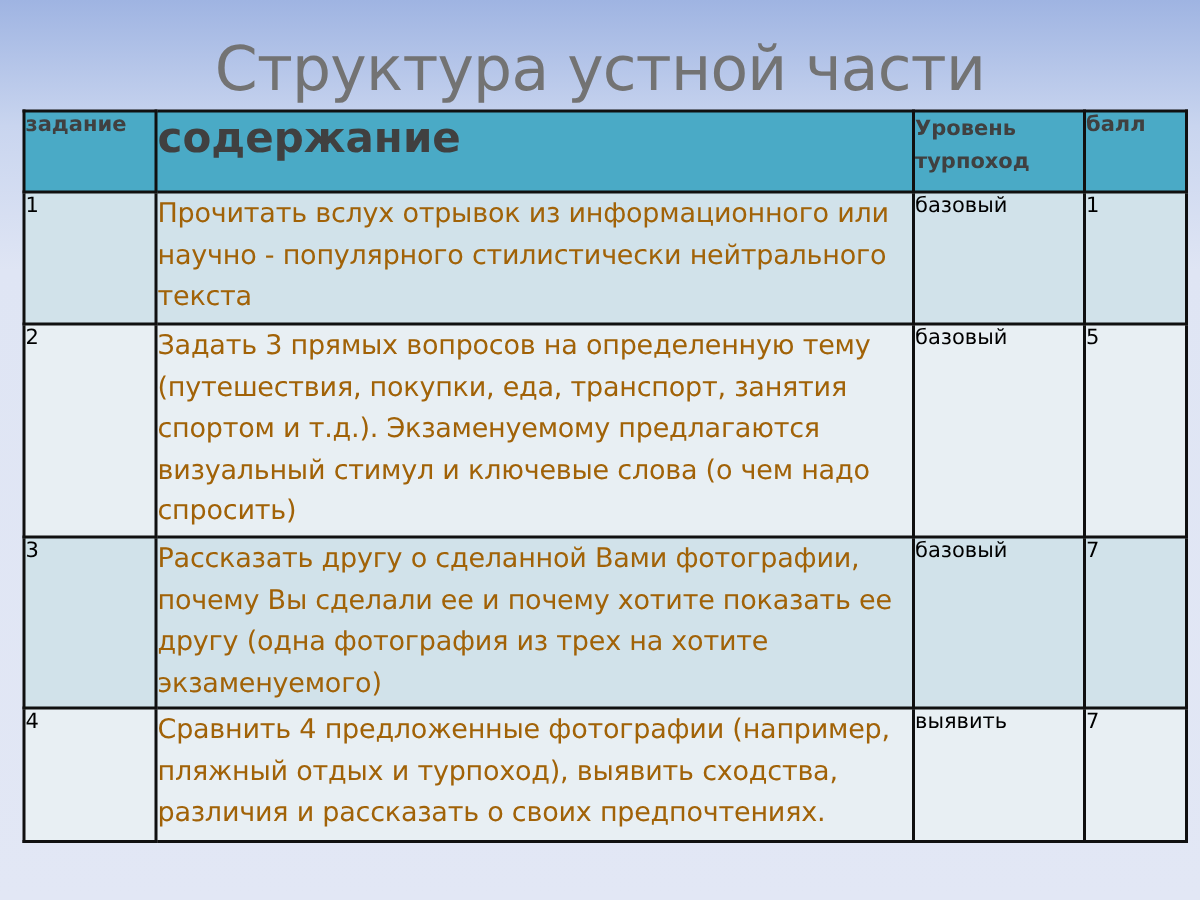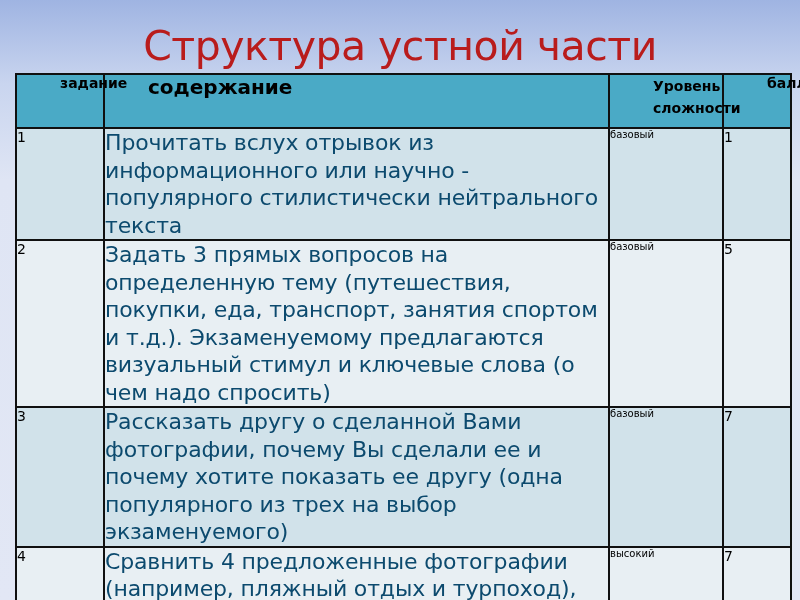--- a/index.html
+++ b/index.html
@@ -4,90 +4,89 @@
   <style>
     html, body { margin: 0; padding: 0; }
     body {
       width: 800px; height: 600px; overflow: hidden;
       background: linear-gradient(to bottom, #9fb4e2 0%, #c9d5ef 14%, #dfe5f4 30%, #e2e7f5 100%);
       font-family: "Liberation Sans", "DejaVu Sans", sans-serif;
       position: relative;
     }
     .slide-title {
       position: absolute; left: 0; top: 20px; width: 800px;
-      text-align: center; font-size: 41px; color: #b91c1c;
+      text-align: center; font-size: 41px; color: #737373;
       font-family: "DejaVu Sans", sans-serif; letter-spacing: -0.5px;
       line-height: 52px;
     }
     table.grid {
       position: absolute; left: 15px; top: 73px;
       width: 775px; border-collapse: collapse;
       table-layout: fixed;
     }
     table.grid td, table.grid th {
       border: 2px solid #101010;
       vertical-align: top; text-align: left;
       font-family: "DejaVu Sans", sans-serif;
       padding: 0;
     }
     table.grid th {
-      background: #4aaac6; color: #000000; font-weight: bold;
+      background: #4aaac6; color: #404040; font-weight: bold;
       height: 52px;
-      padding-left: 43px;
     }
     th.c-task { font-size: 14px; padding: 9px 0 0 6px; }
-    th.c-content { font-size: 20px; text-align: center; padding: 9px 0 0 0; }
+    th.c-content { font-size: 28px; text-align: center; padding: 9px 0 0 0; }
     th.c-level { font-size: 14px; line-height: 22px; padding: 6px 0 0 6px; }
     th.c-score { font-size: 14px; padding: 9px 0 0 8px; margin-left: 20px; }
     tr.odd td { background: #d1e2ea; }
     tr.even td { background: #e8eff3; }
     td.c-num { font-size: 14px; padding: 9px 0 0 7px; }
-    td.c-text { font-size: 22px; line-height: 27.5px; padding: 4px 4px 0 7px; color: #0c4a6e; letter-spacing: -0.15px; }
-    td.c-lvl { font-size: 10px; padding: 9px 0 0 7px; }
+    td.c-text { font-size: 18px; line-height: 27.5px; padding: 4px 4px 0 7px; color: #a16207; letter-spacing: -0.15px; }
+    td.c-lvl { font-size: 14px; padding: 9px 0 0 7px; }
     td.c-pts { font-size: 14px; padding: 9px 0 0 8px; }
   </style>
 </head>
 <body>
 
 <div class="slide-title">Структура устной части</div>
 
 <table class="grid">
   <colgroup>
     <col style="width:88px">
     <col style="width:505px">
     <col style="width:114px">
     <col style="width:68px">
   </colgroup>
   <thead>
     <tr>
       <th class="c-task">задание</th>
       <th class="c-content">содержание</th>
-      <th class="c-level">Уровень сложности</th>
+      <th class="c-level">Уровень турпоход</th>
       <th class="c-score">балл</th>
     </tr>
   </thead>
   <tbody>
     <tr class="odd" style="height:88px">
       <td class="c-num">1</td>
       <td class="c-text">Прочитать вслух отрывок из информационного или научно - популярного стилистически нейтрального текста</td>
       <td class="c-lvl">базовый</td>
       <td class="c-pts">1</td>
     </tr>
     <tr class="even" style="height:142px">
       <td class="c-num">2</td>
       <td class="c-text">Задать 3 прямых вопросов на определенную тему (путешествия, покупки, еда, транспорт, занятия спортом и т.д.). Экзаменуемому предлагаются визуальный стимул и ключевые слова (о чем надо спросить)</td>
       <td class="c-lvl">базовый</td>
       <td class="c-pts">5</td>
     </tr>
     <tr class="odd" style="height:114px">
       <td class="c-num">3</td>
-      <td class="c-text">Рассказать другу о сделанной Вами фотографии, почему Вы сделали ее и почему хотите показать ее другу (одна популярного из трех на выбор экзаменуемого)</td>
+      <td class="c-text">Рассказать другу о сделанной Вами фотографии, почему Вы сделали ее и почему хотите показать ее другу (одна фотография из трех на хотите экзаменуемого)</td>
       <td class="c-lvl">базовый</td>
       <td class="c-pts">7</td>
     </tr>
     <tr class="even" style="height:89px">
       <td class="c-num">4</td>
       <td class="c-text">Сравнить 4 предложенные фотографии (например, пляжный отдых и турпоход), выявить сходства, различия и рассказать о своих предпочтениях.</td>
-      <td class="c-lvl">высокий</td>
+      <td class="c-lvl">выявить</td>
       <td class="c-pts">7</td>
     </tr>
   </tbody>
 </table>
 
 </body></html>

